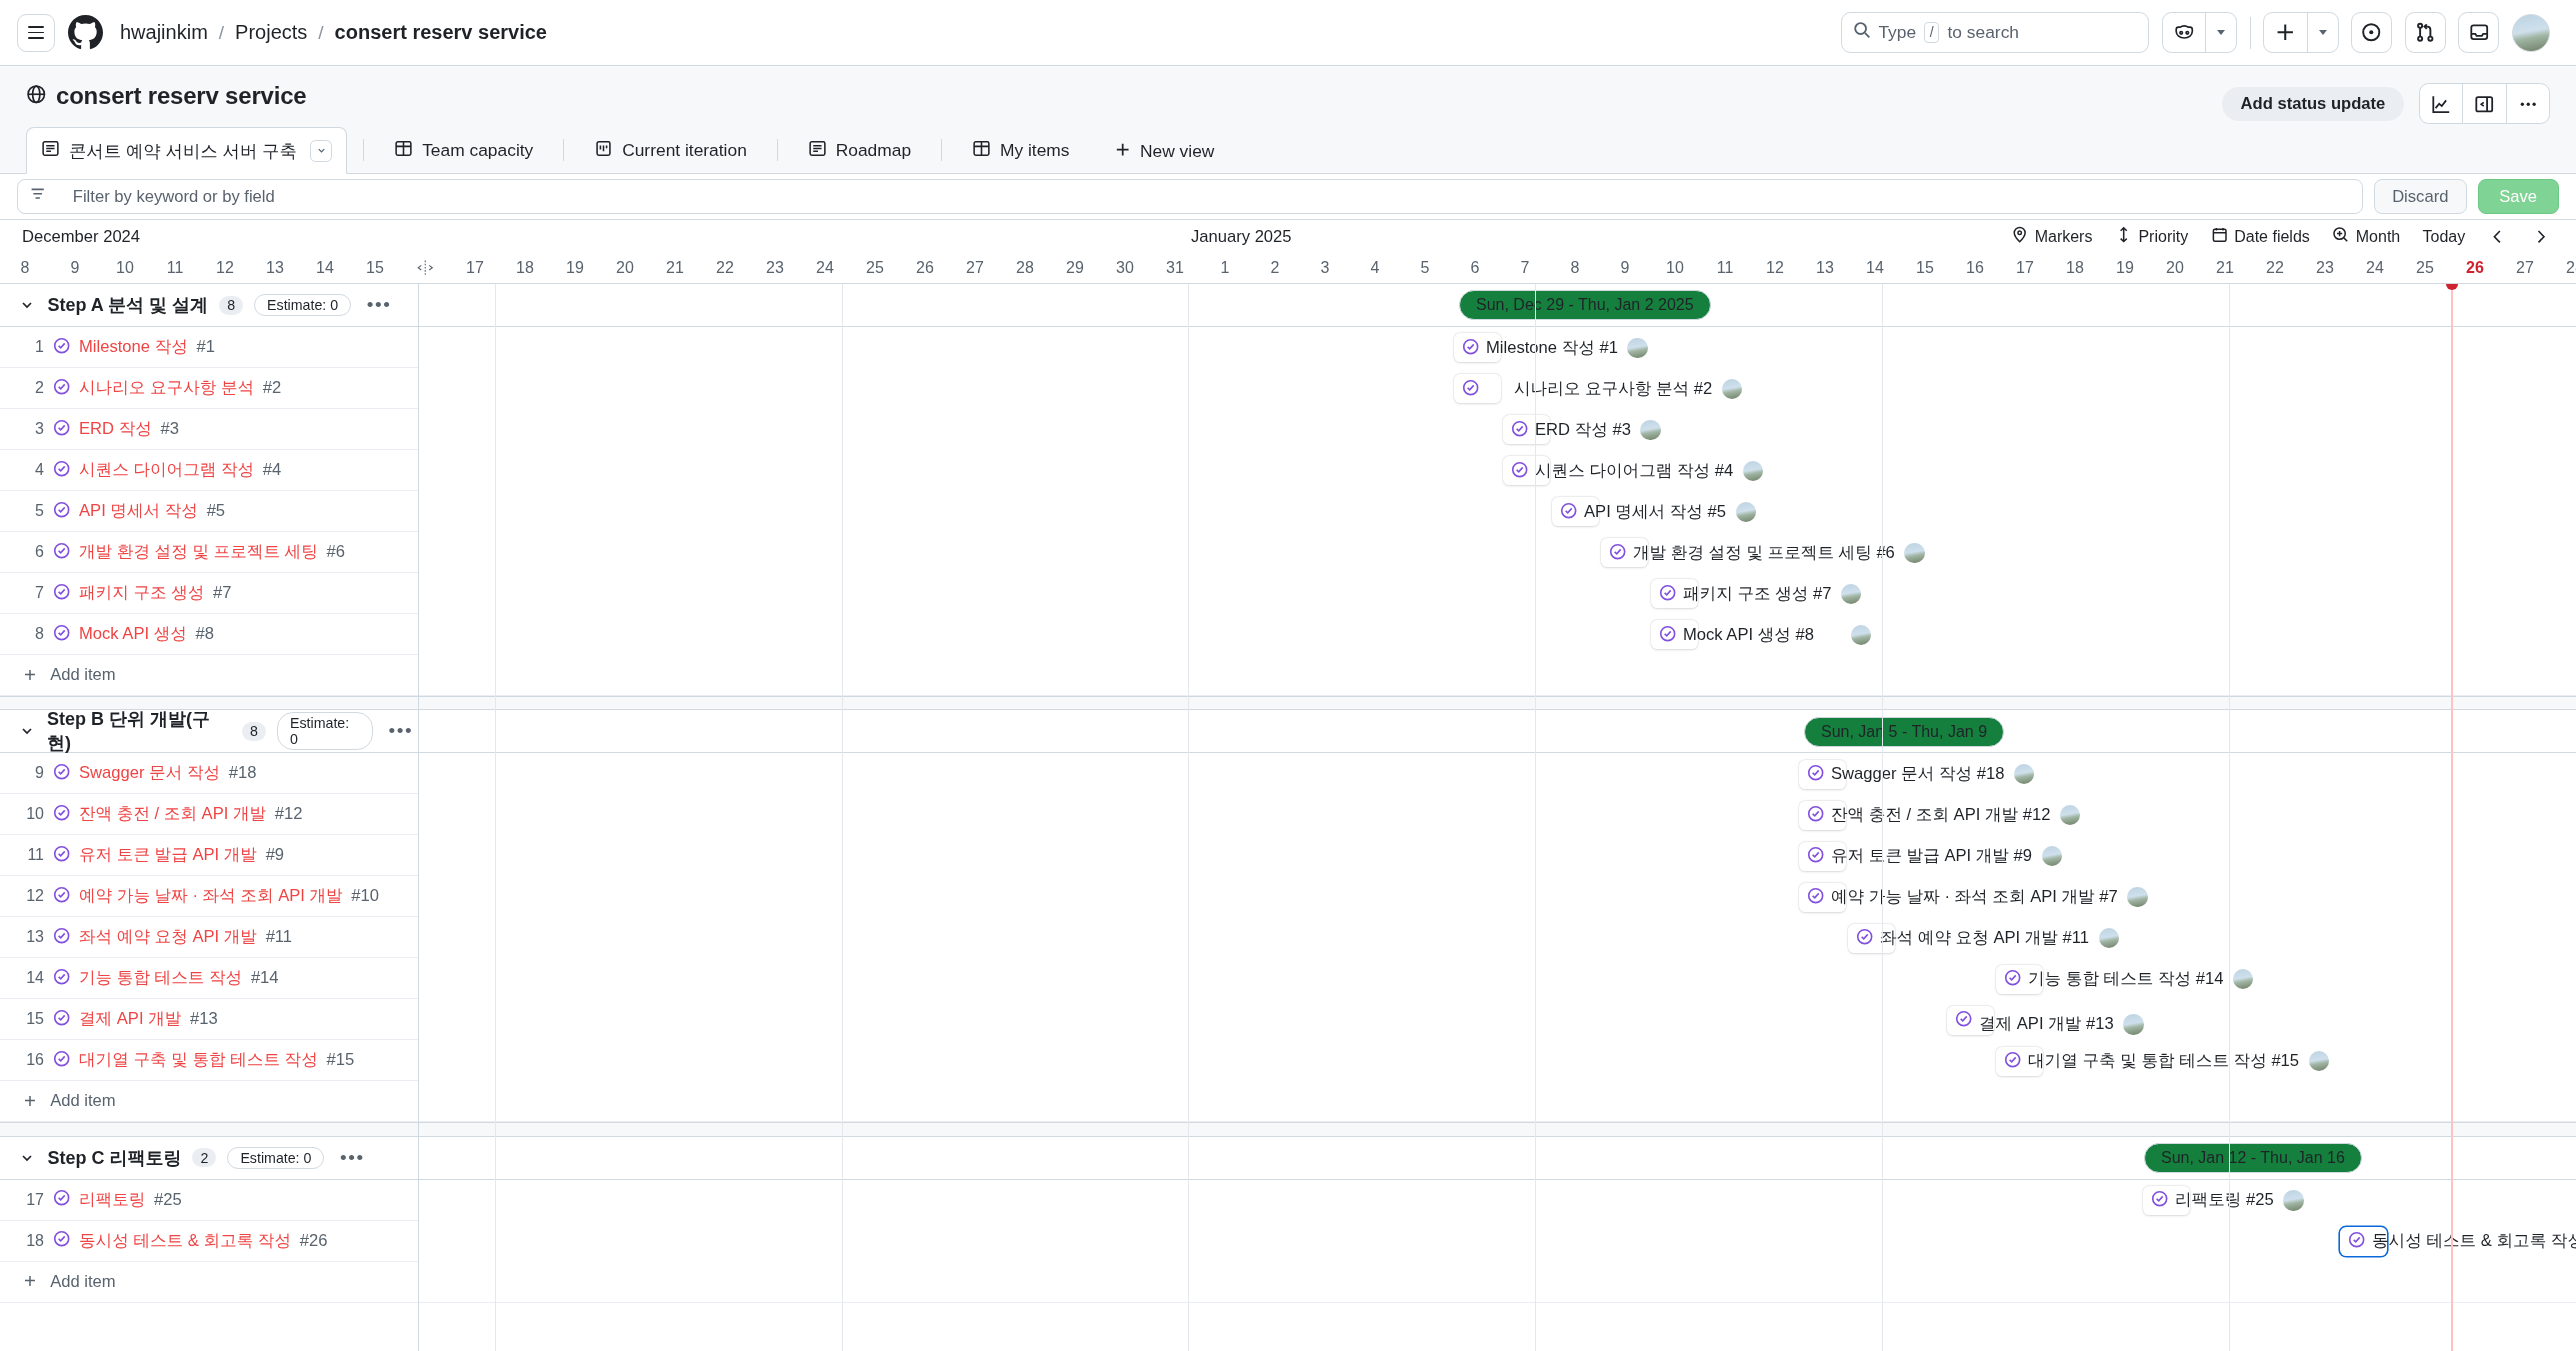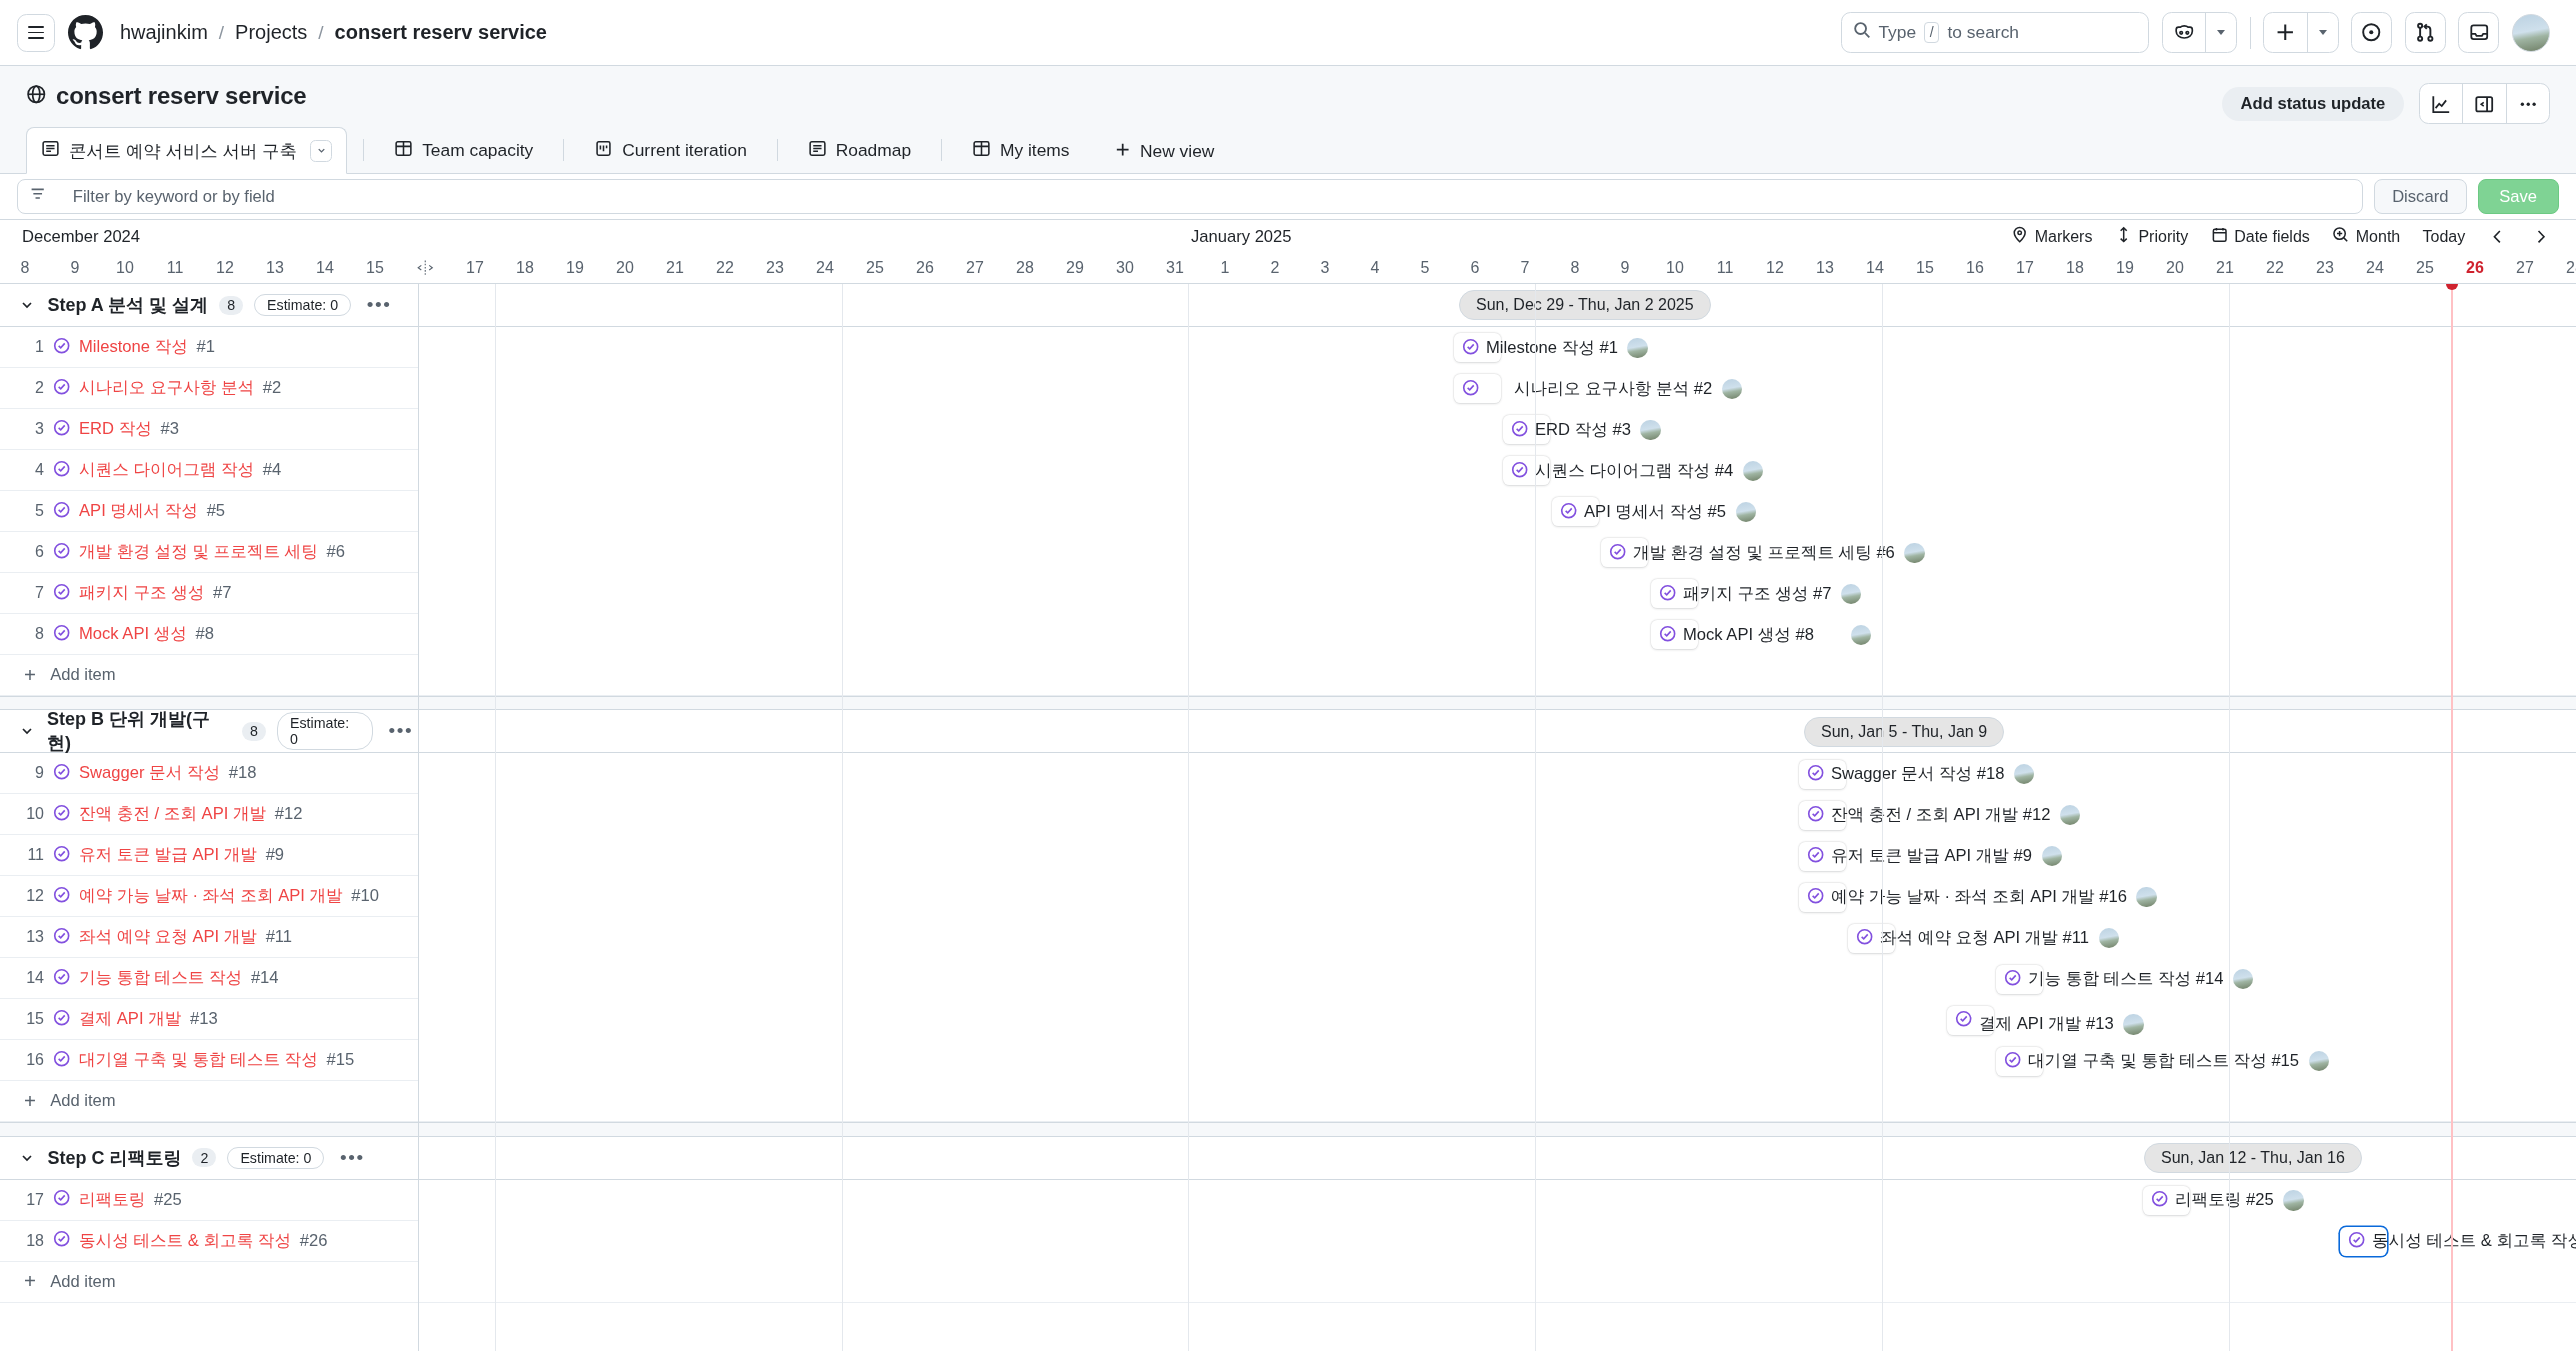--- a/index.html
+++ b/index.html
@@ -159,21 +159,21 @@
     font-size:16.6px; color:#59636e; cursor:pointer; border-bottom:0.8px solid #eaeef2; background:#fff;
   }
   .add-item .plus { font-size:20.5px; color:#59636e; line-height: 1; }
   .group-gap { height: 14.2px; background:#f6f8fa; border-bottom:0.8px solid #d1d9e0; border-top:0.8px solid #d1d9e0;}
   .tl-row { height: 41px; position:relative; }
   .tl-group-head { height: 43px; position:relative; border-bottom:0.8px solid #d1d9e0; }
   .tl-add { height: 41px; border-bottom:0.8px solid #eaeef2;}
   .tl-gap { height: 14.2px; background:#f6f8fa; border-top:0.8px solid #d1d9e0; border-bottom:0.8px solid #d1d9e0;}
   .date-pill {
     position:absolute; top: 6.3px; height: 30px; display:flex; align-items:center; justify-content:center;
-    border:0.8px solid #d1d9e0; border-radius:17.4px; background:#e5e5e5; font-size:16px; color:#1f2328;
+    border:0.8px solid #d1d9e0; border-radius:17.4px; background:#15803d; font-size:16px; color:#1f2328;
     padding: 0 16px; white-space:nowrap; cursor:pointer;
   }
   .bar {
     position:absolute; top: 6.3px; height: 29px; background:#fff;
     border-radius: 6.3px; box-shadow: 0 0.8px 2.4px rgba(31,35,40,0.14), 0 0 0 0.8px rgba(31,35,40,0.05);
     display:flex; align-items:center; padding-left: 8px; cursor:pointer;
   }
   .bar.focused { box-shadow: 0 0 0 1.6px #0969da; border-radius: 6.3px; }
   .bar-overflow {
     position:absolute; top: 6.3px; height: 29px; display:flex; align-items:center; gap: 9.5px;
@@ -900,21 +900,21 @@
         </div>
       </div>
       <div class="tl-row">
         <div class="bar" style="left: 1380px; width: 47px;">
           <span><svg width="17.4" height="17.4" viewBox="0 0 16 16" fill="none" stroke="#8250df" stroke-width="1.5">
               <circle cx="8" cy="8" r="6.4"></circle>
               <path d="M5.2 8.2 7.1 10l3.7-4.1"></path>
             </svg></span>
         </div>
         <div class="bar-overflow" style="left: 1412px;">
-          <span class="bar-label">예약 가능 날짜 · 좌석 조회 API 개발 #16</span>
+          <span class="bar-label">예약 가능 날짜 · 좌석 조회 API 개발 #7</span>
           <span class="avatar-sm"></span>
         </div>
       </div>
       <div class="tl-row">
         <div class="bar" style="left: 1429px; width: 47px;">
           <span><svg width="17.4" height="17.4" viewBox="0 0 16 16" fill="none" stroke="#8250df" stroke-width="1.5">
               <circle cx="8" cy="8" r="6.4"></circle>
               <path d="M5.2 8.2 7.1 10l3.7-4.1"></path>
             </svg></span>
         </div>

